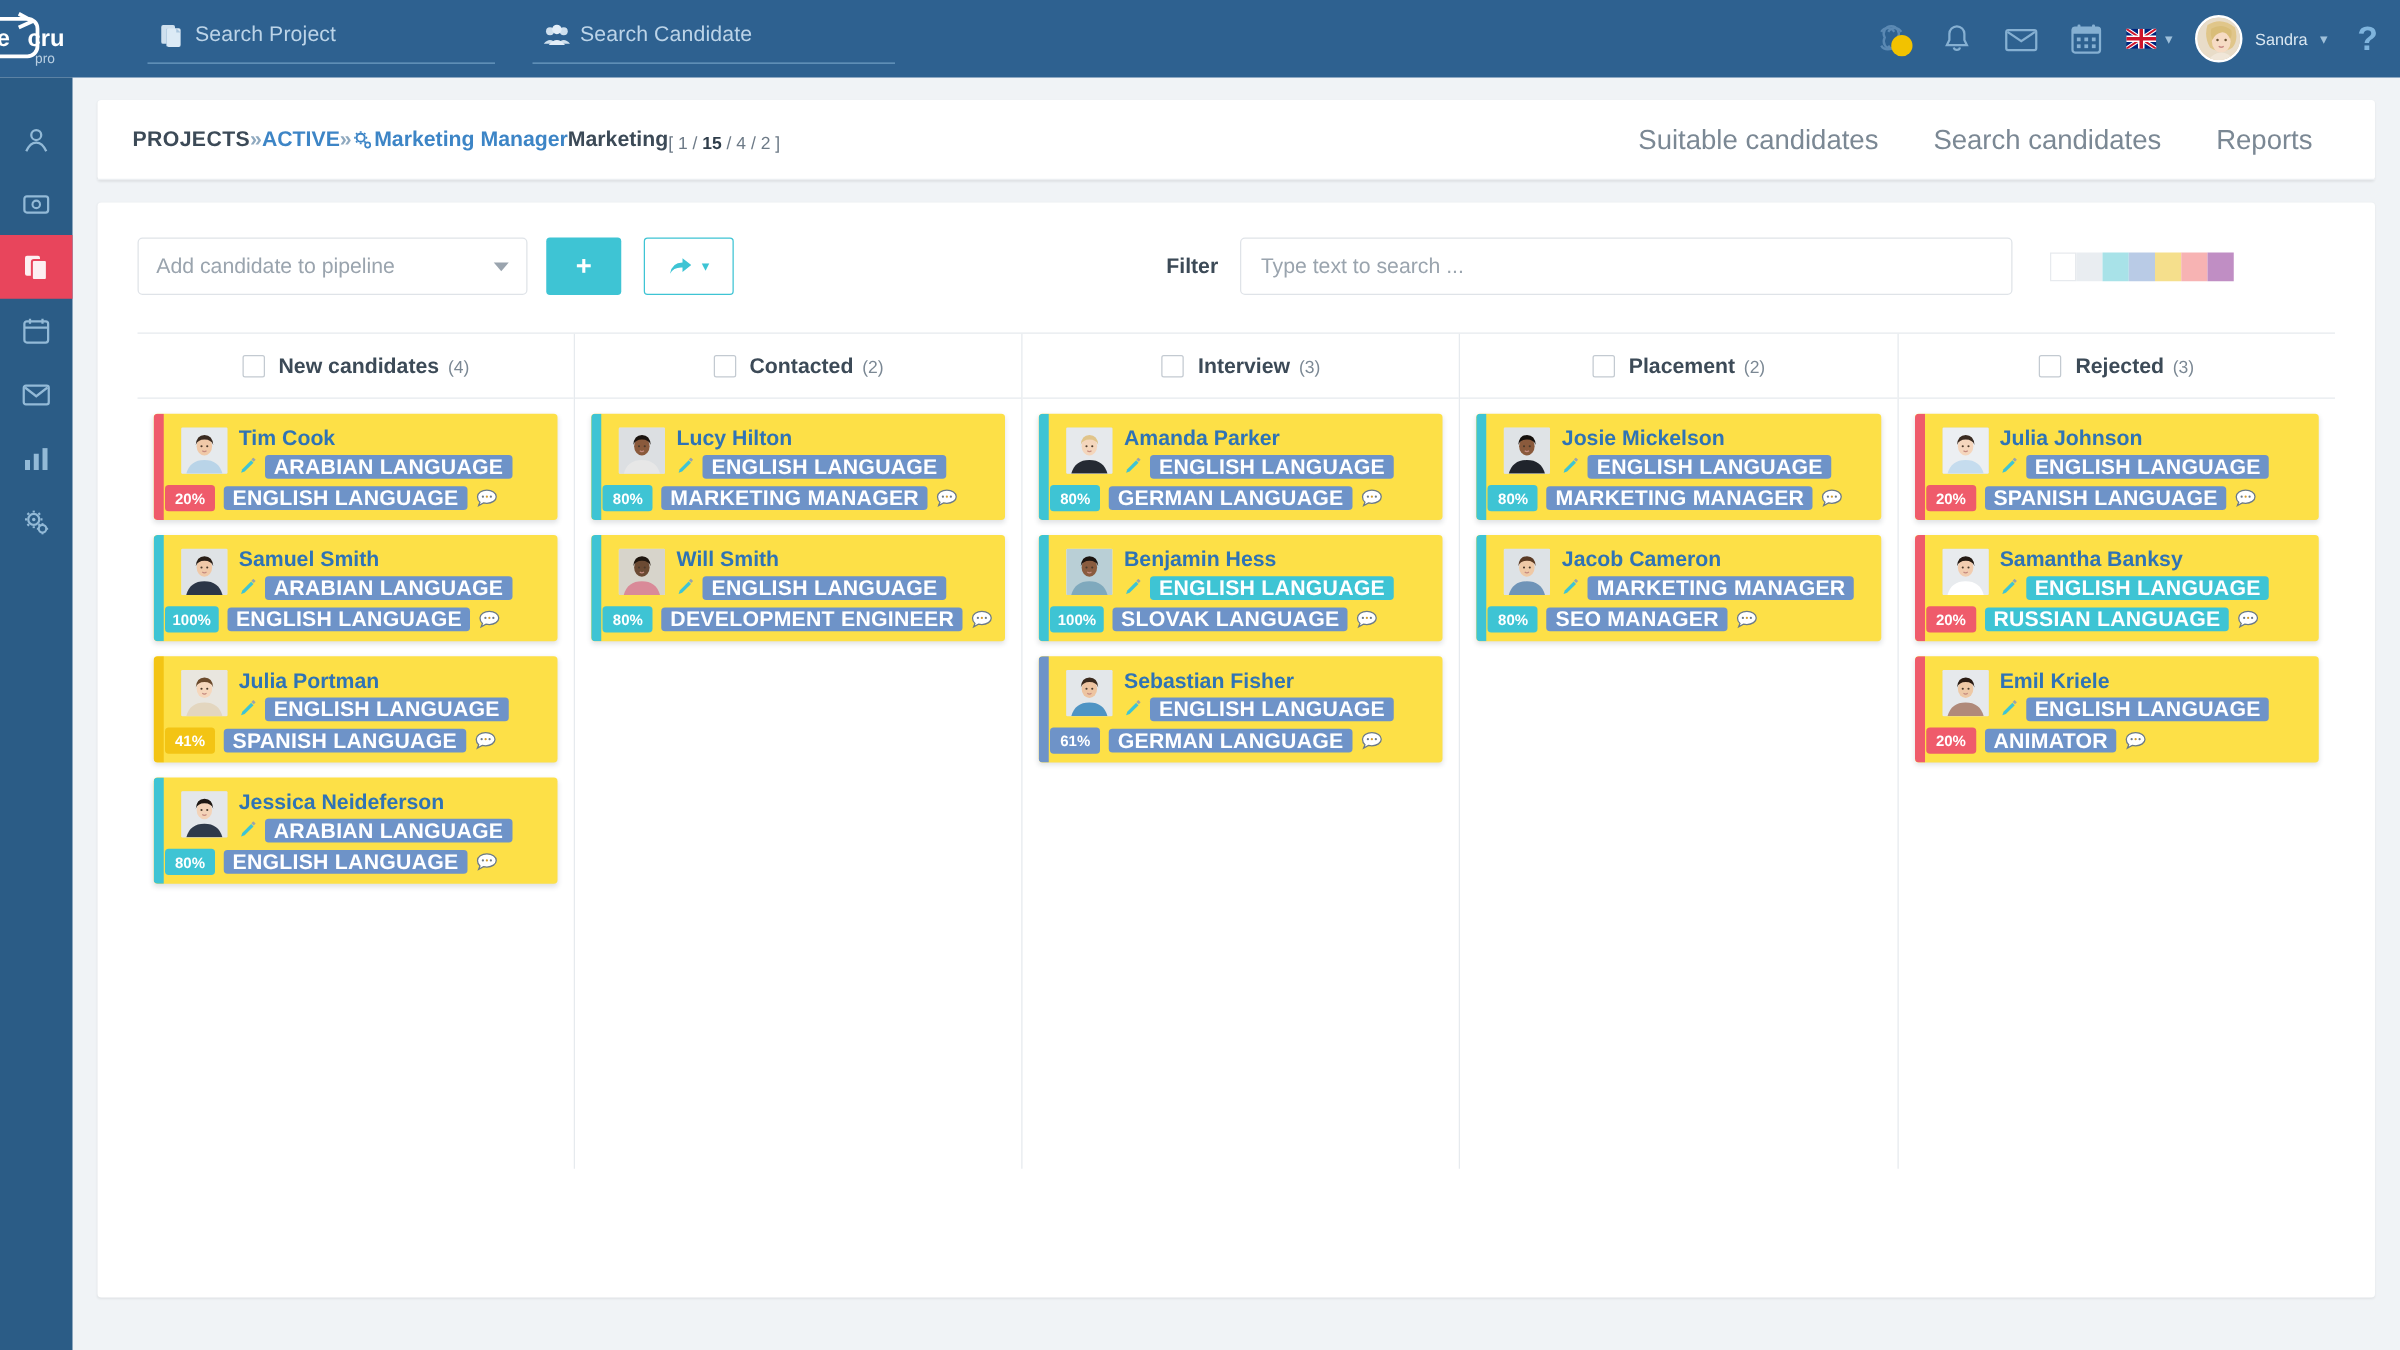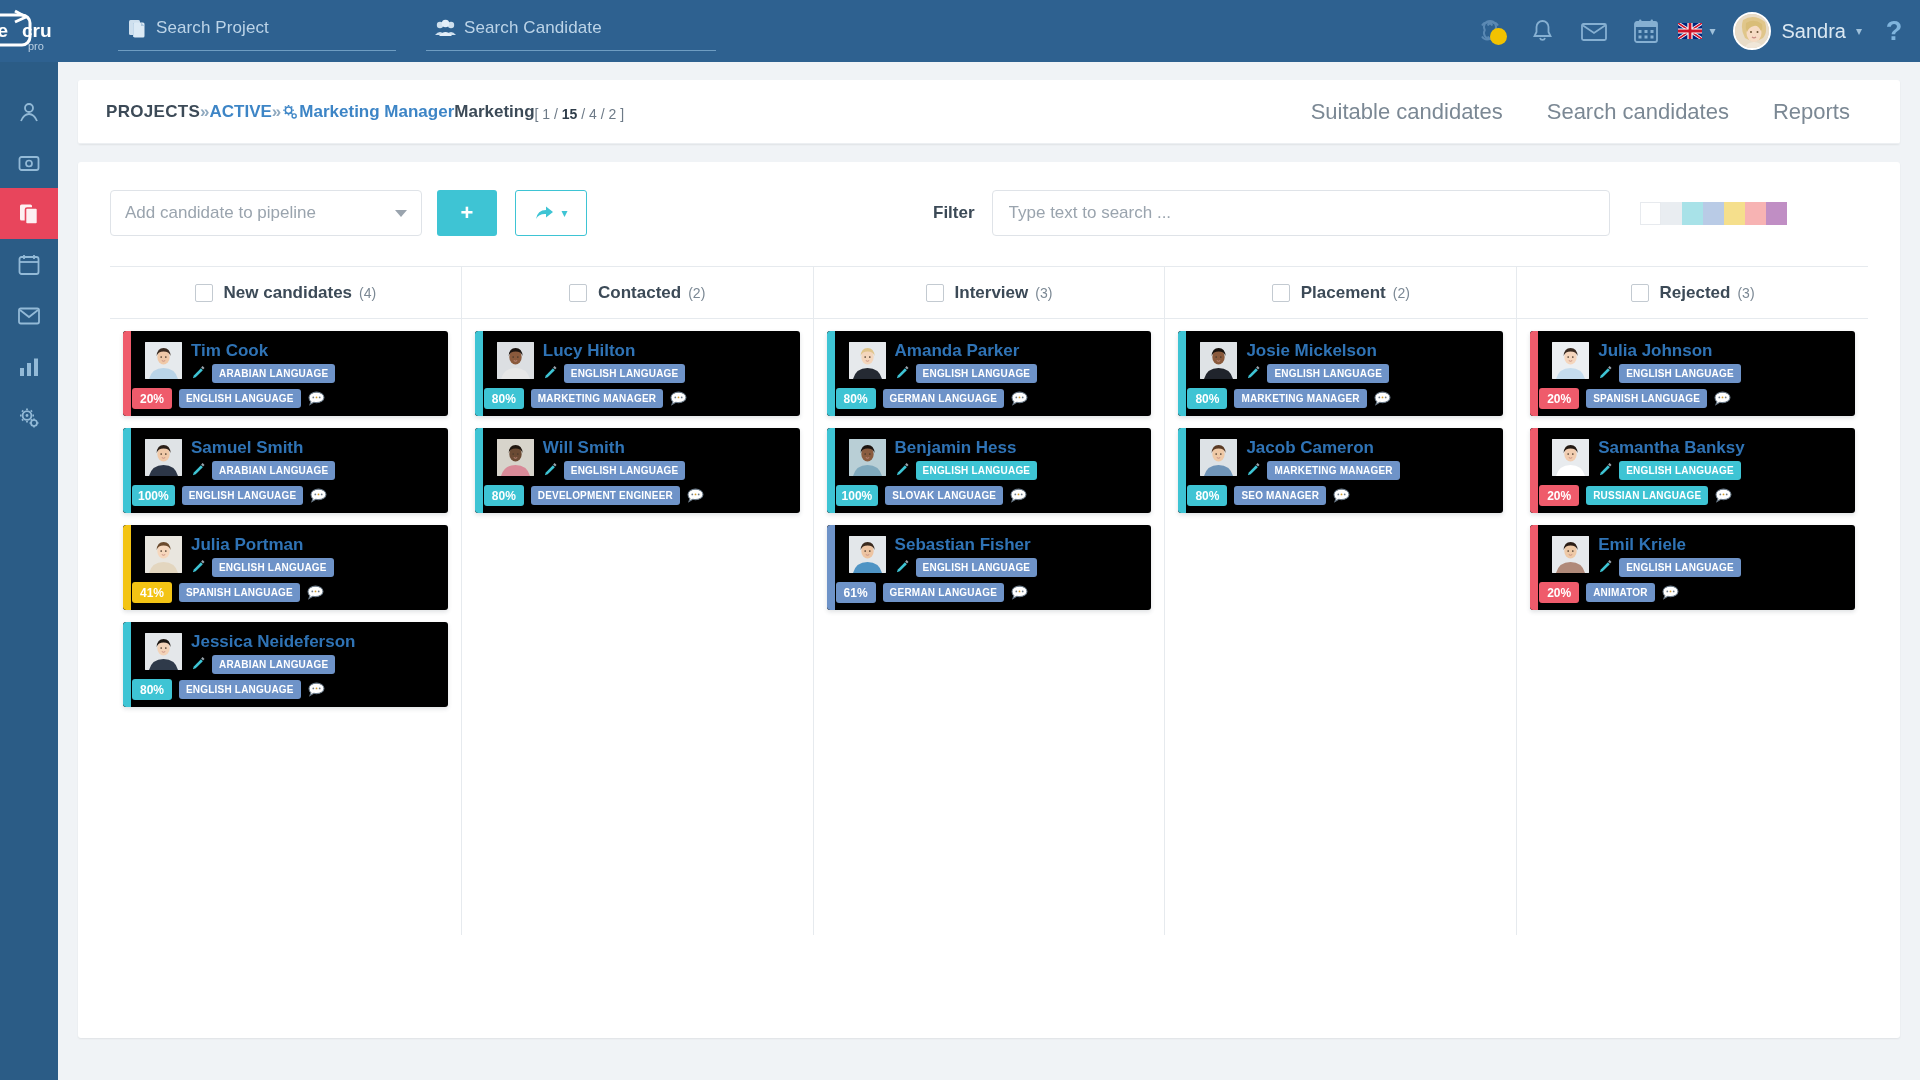--- a/index.html
+++ b/index.html
@@ -26,21 +26,21 @@
   .search-group .stext{ color:#bcd4e8; font-size:17px; letter-spacing:.1px;}
   .search-project{ margin-left:60px; width:278px;}
   .search-candidate{ margin-left:30px; width:290px;}
   .icon-btn{ width:52px; height:40px; display:flex; align-items:center; justify-content:center; position:relative;}
   .badge-dot{ position:absolute; right:9px; bottom:6px; width:17px; height:17px; border-radius:50%; background:#f2c200;}
   .lang-wrap{ display:flex; align-items:center; gap:7px; padding:0 8px 0 6px;}
   .flag{ width:24px; height:16px; display:block; border:0;}
   .chev{ color:#9fc0da; font-size:12px; line-height:1;}
   .user-wrap{ display:flex; align-items:center; gap:10px; padding:0 6px 0 10px;}
   .avatar-top{ width:38px; height:38px; border-radius:50%; overflow:hidden; border:2px solid #ffffff; background:#d7c9b5;}
-  .user-name{ color:#dbe8f2; font-size:20px;}
+  .user-name{ color:#dbe8f2; font-size:13px;}
   .help-btn{ width:52px; display:flex; align-items:center; justify-content:center; color:#7fb4dd; font-size:27px; font-weight:bold;}
 
   
   .rail{
     position:absolute; top:62px; left:0; width:58px; height:1018px;
     background:#2b5c86; display:flex; flex-direction:column; align-items:center; padding-top:24px;
   }
   .rail-item{ width:58px; height:51px; display:flex; align-items:center; justify-content:center; }
   .rail-item.active{ background:#e8455c; }
   .rail-item svg{ opacity:.92; }
@@ -87,32 +87,32 @@
   
   .kanban{ margin-top:30px; display:flex; border-top:1px solid #e6eaee; }
   .col{ flex:1 1 0; border-right:1px solid #e6eaee; min-height:668px;}
   .col:last-child{ border-right:none;}
   .col-head{ height:52px; display:flex; align-items:center; justify-content:center; gap:11px; border-bottom:1px solid #e6eaee;}
   .col-check{ width:18px; height:18px; border:1px solid #c3cad1; background:#fff; border-radius:2px; display:inline-block;}
   .col-title{ font-size:17px; color:#3c4a57; font-weight:bold;}
   .col-count{ font-size:14px; color:#7b8894; margin-left:-4px;}
   .col-body{ padding:12px 13px 0 13px; }
 
-  .ccard{ position:relative; background:#000000; border-radius:3px; box-shadow:0 2px 4px rgba(60,74,87,.16);
+  .ccard{ position:relative; background:#fde047; border-radius:3px; box-shadow:0 2px 4px rgba(60,74,87,.16);
           margin-bottom:12px; height:85px; padding:11px 10px 0 22px; overflow:hidden;}
   .ccard .stripe{ position:absolute; left:0; top:0; bottom:0; width:8px; border-radius:3px 0 0 3px;}
   .c-top{ display:flex; gap:9px;}
   .thumb{ width:37px; height:37px; flex:0 0 37px; overflow:hidden; background:#dfe4e8; border-radius:1px;}
   .thumb svg{ display:block;}
   .c-right{ display:flex; flex-direction:column; gap:4px; min-width:0;}
   .c-name{ color:#2f73b5; font-size:17px; font-weight:bold; line-height:18px; white-space:nowrap;}
   .c-tagrow{ display:flex; align-items:center; gap:6px;}
   .pencil{ display:inline-flex;}
   .tag{ display:inline-flex; align-items:center; height:19px; padding:0 7px; border-radius:3px;
-        color:#fff; font-size:10px; font-weight:bold; letter-spacing:.2px; white-space:nowrap;}
+        color:#fff; font-size:17px; font-weight:bold; letter-spacing:.2px; white-space:nowrap;}
   .tag.blue{ background:#6e93c8;}
   .tag.teal{ background:#3ec4d4;}
   .c-bottom{ display:flex; align-items:center; gap:7px; margin-top:5px; margin-left:-13px;}
   .pct{ display:inline-flex; align-items:center; justify-content:center; min-width:40px; height:21px;
         border-radius:3px; color:#fff; font-size:12px; font-weight:bold; padding:0 6px;}
   .bubble{ display:inline-flex; }
 </style>
 </head>
 <body>
 

